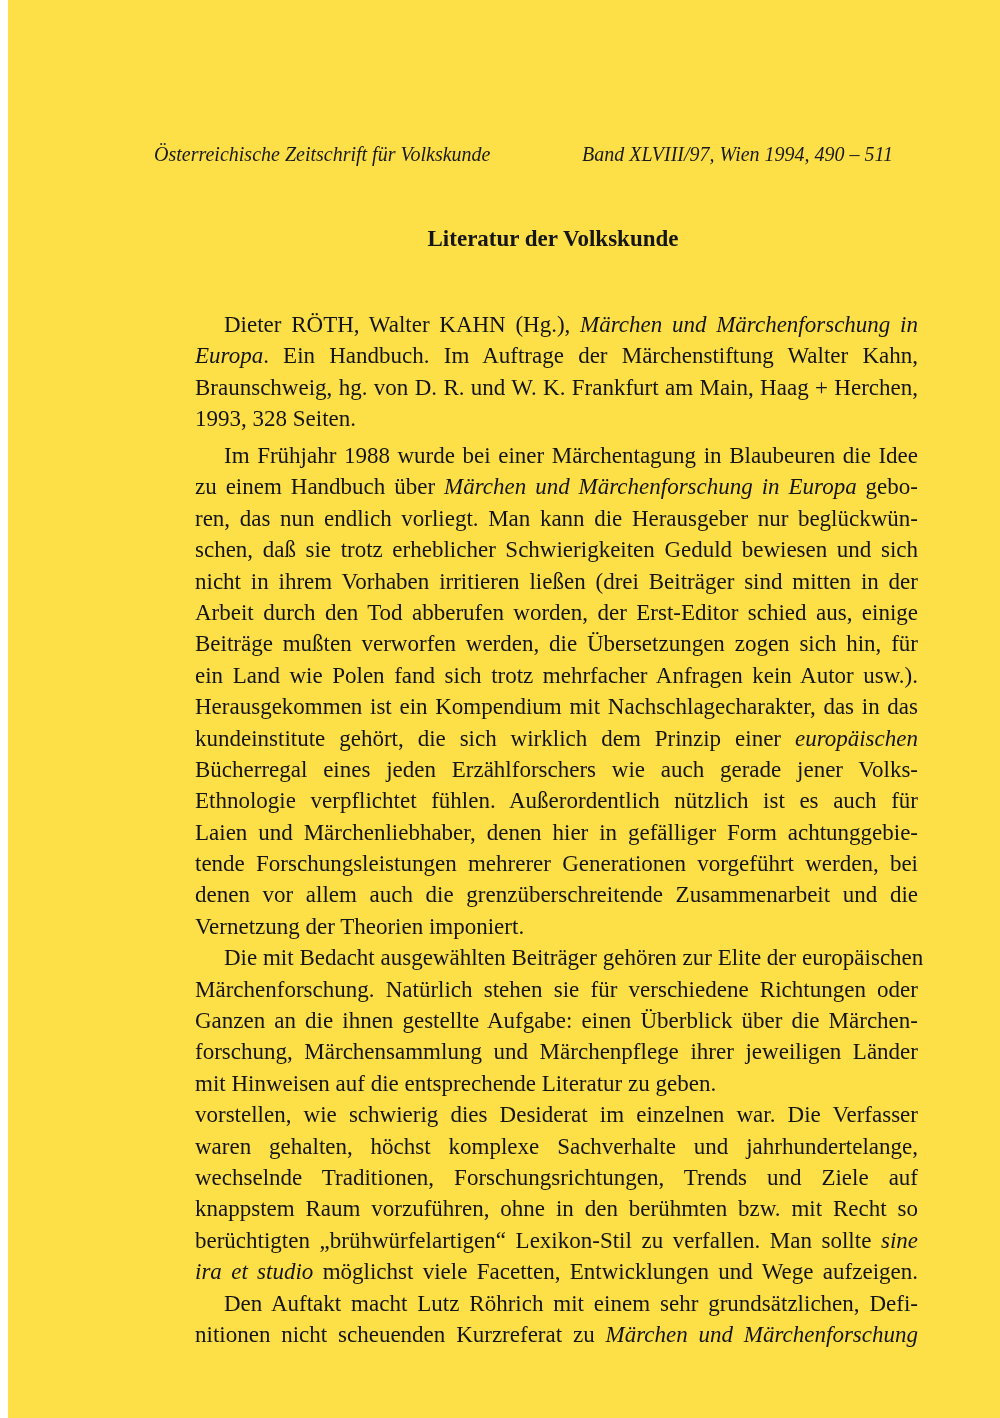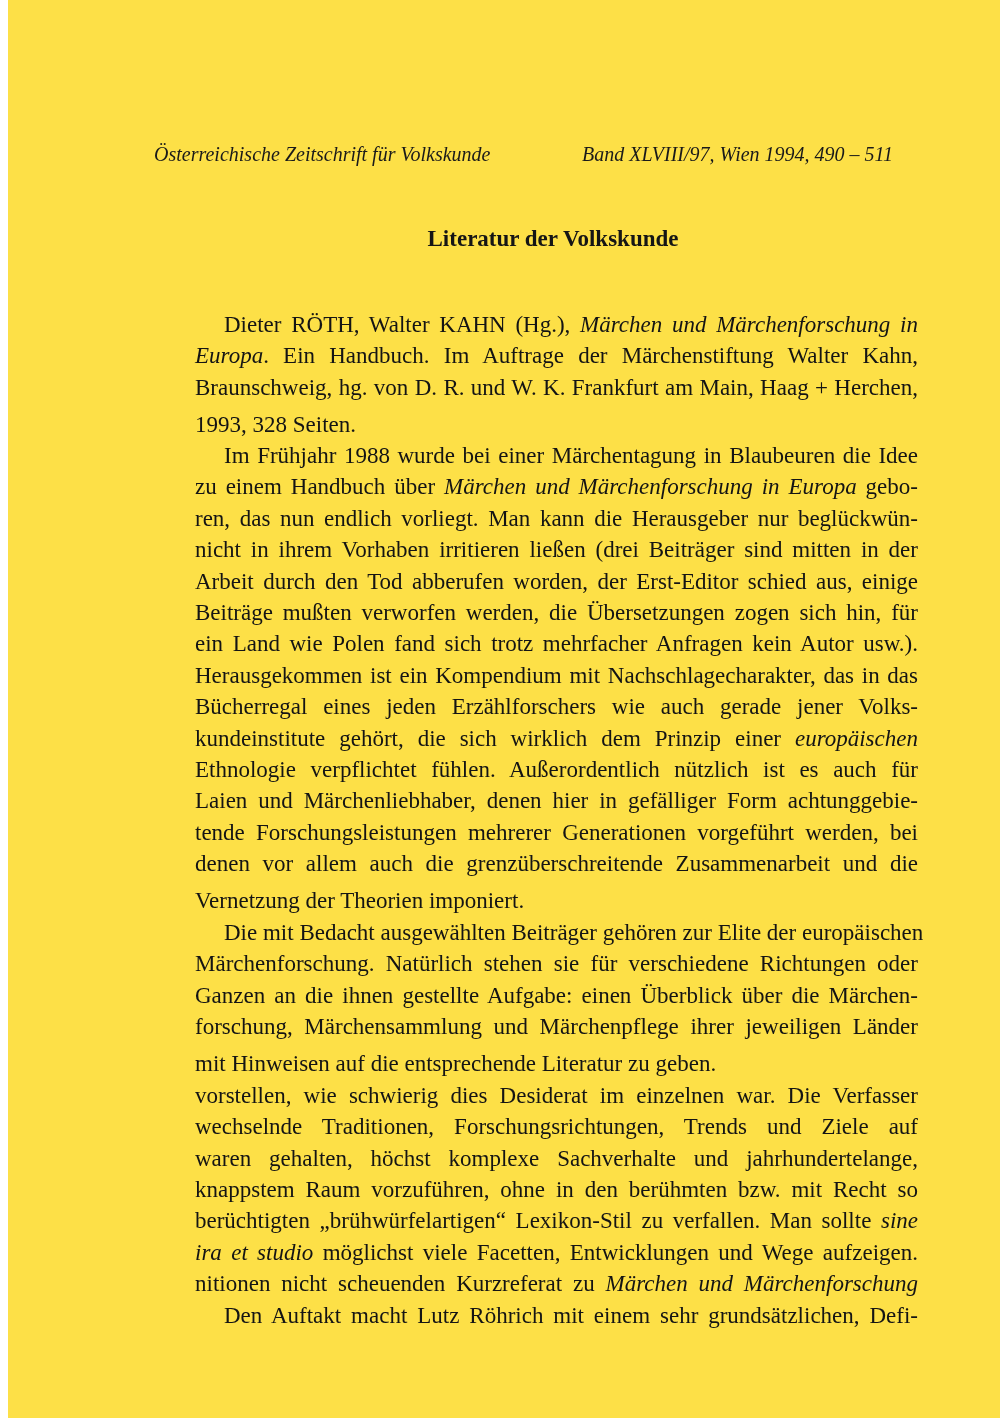--- a/index.html
+++ b/index.html
@@ -11,21 +11,21 @@
   }
   .running-head .left { position: absolute; left: 146px; }
   .running-head .right { position: absolute; left: 574px; }
   .section-title {
     position: absolute; top: 226px; left: 0; width: 1000px; text-align: center;
     font-family: "Liberation Serif", serif; font-weight: bold; font-size: 23px; color: #151515;
     padding-left: 90px; box-sizing: border-box;
   }
   .block { position: absolute; left: 187px; width: 723px; font-family: "Liberation Serif", serif; font-size: 23px; color: #141414; }
   .line { height: 31.4px; line-height: 31.4px; white-space: nowrap; text-align: justify; text-align-last: justify; }
-  .line.last { text-align-last: left; margin-top: 6px; }
+  .line.last { text-align-last: left; }
   .line.indent { padding-left: 29px; }
   .line i { font-style: italic; }
   .citation { top: 309px; }
   .body-text { top: 440px; }
 </style>
 </head>
 <body>
 
 <div class="page">
   <div class="running-head">
@@ -39,39 +39,40 @@
     <div class="line indent"><span>Dieter RÖTH, Walter KAHN (Hg.), </span><i>Märchen und Märchenforschung in</i></div>
     <div class="line"><i>Europa</i><span>. Ein Handbuch. Im Auftrage der Märchenstiftung Walter Kahn,</span></div>
     <div class="line"><span>Braunschweig, hg. von D. R. und W. K. Frankfurt am Main, Haag + Herchen,</span></div>
     <div class="line last"><span>1993, 328 Seiten.</span></div>
   </div>
 
   <div class="block body-text" id="body-text">
       <div class="line indent"><span>Im Frühjahr 1988 wurde bei einer Märchentagung in Blaubeuren die Idee</span></div>
       <div class="line"><span>zu einem Handbuch über </span><i>Märchen und Märchenforschung in Europa</i><span> gebo-</span></div>
       <div class="line"><span>ren, das nun endlich vorliegt. Man kann die Herausgeber nur beglückwün-</span></div>
+      <div class="line"><span>schen, daß sie trotz erheblicher Schwierigkeiten Geduld bewiesen und sich</span></div>
       <div class="line"><span>nicht in ihrem Vorhaben irritieren ließen (drei Beiträger sind mitten in der</span></div>
       <div class="line"><span>Arbeit durch den Tod abberufen worden, der Erst-Editor schied aus, einige</span></div>
       <div class="line"><span>Beiträge mußten verworfen werden, die Übersetzungen zogen sich hin, für</span></div>
       <div class="line"><span>ein Land wie Polen fand sich trotz mehrfacher Anfragen kein Autor usw.).</span></div>
       <div class="line"><span>Herausgekommen ist ein Kompendium mit Nachschlagecharakter, das in das</span></div>
+      <div class="line"><span>kundeinstitute gehört, die sich wirklich dem Prinzip einer </span><i>europäischen</i></div>
       <div class="line"><span>Bücherregal eines jeden Erzählforschers wie auch gerade jener Volks-</span></div>
-      <div class="line"><span>kundeinstitute gehört, die sich wirklich dem Prinzip einer </span><i>europäischen</i></div>
       <div class="line"><span>Ethnologie verpflichtet fühlen. Außerordentlich nützlich ist es auch für</span></div>
       <div class="line"><span>Laien und Märchenliebhaber, denen hier in gefälliger Form achtunggebie-</span></div>
       <div class="line"><span>tende Forschungsleistungen mehrerer Generationen vorgeführt werden, bei</span></div>
       <div class="line"><span>denen vor allem auch die grenzüberschreitende Zusammenarbeit und die</span></div>
       <div class="line last"><span>Vernetzung der Theorien imponiert.</span></div>
       <div class="line indent"><span>Die mit Bedacht ausgewählten Beiträger gehören zur Elite der europäischen</span></div>
       <div class="line"><span>Märchenforschung. Natürlich stehen sie für verschiedene Richtungen oder</span></div>
       <div class="line"><span>Ganzen an die ihnen gestellte Aufgabe: einen Überblick über die Märchen-</span></div>
       <div class="line"><span>forschung, Märchensammlung und Märchenpflege ihrer jeweiligen Länder</span></div>
       <div class="line last"><span>mit Hinweisen auf die entsprechende Literatur zu geben.</span></div>
       <div class="line"><span>vorstellen, wie schwierig dies Desiderat im einzelnen war. Die Verfasser</span></div>
+      <div class="line"><span>waren gehalten, höchst komplexe Sachverhalte und jahrhundertelange,</span></div>
       <div class="line"><span>wechselnde Traditionen, Forschungsrichtungen, Trends und Ziele auf</span></div>
-      <div class="line"><span>waren gehalten, höchst komplexe Sachverhalte und jahrhundertelange,</span></div>
       <div class="line"><span>knappstem Raum vorzuführen, ohne in den berühmten bzw. mit Recht so</span></div>
       <div class="line"><span>berüchtigten „brühwürfelartigen“ Lexikon-Stil zu verfallen. Man sollte </span><i>sine</i></div>
       <div class="line"><i>ira et studio</i><span> möglichst viele Facetten, Entwicklungen und Wege aufzeigen.</span></div>
+      <div class="line indent"><span>Den Auftakt macht Lutz Röhrich mit einem sehr grundsätzlichen, Defi-</span></div>
       <div class="line"><span>nitionen nicht scheuenden Kurzreferat zu </span><i>Märchen und Märchenforschung</i></div>
-      <div class="line indent"><span>Den Auftakt macht Lutz Röhrich mit einem sehr grundsätzlichen, Defi-</span></div>
     </div>
 </div>
 
 </body></html>

